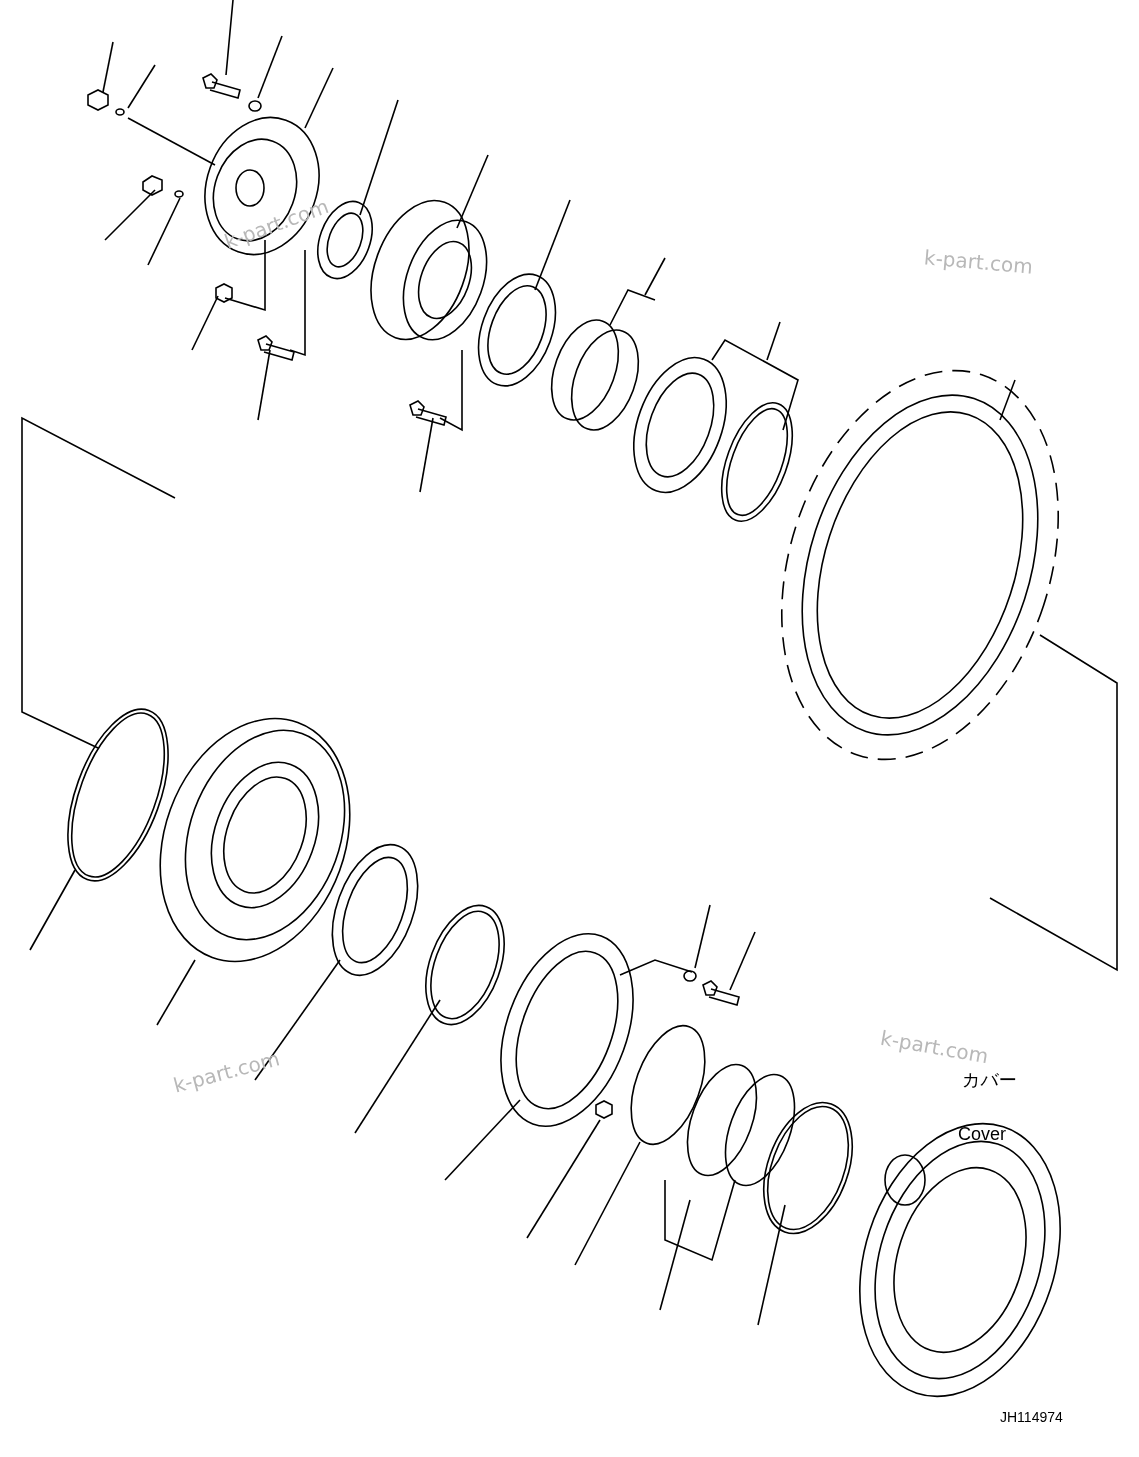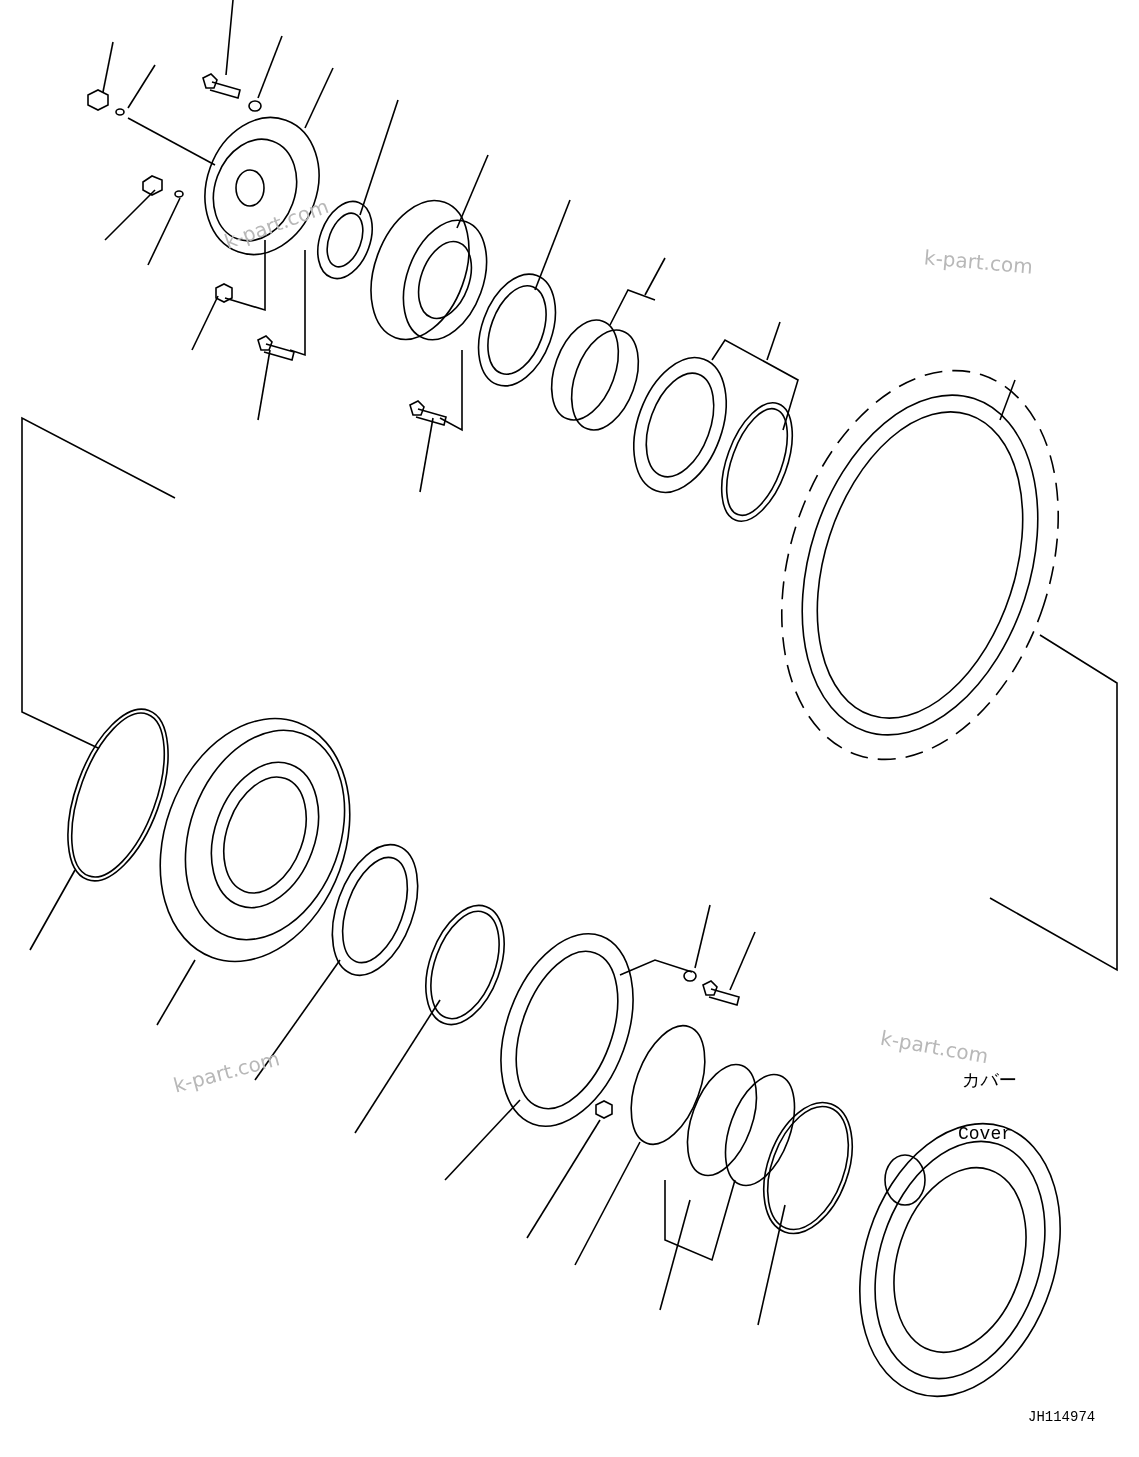--- a/index.html
+++ b/index.html
@@ -1,19 +1,19 @@
 <!DOCTYPE html>
 <html><head>
 <meta charset="utf-8">
 <style>
   html, body { margin: 0; padding: 0; background: #ffffff; }
   body { width: 1139px; height: 1457px; position: relative; overflow: hidden; font-family: "DejaVu Sans", sans-serif; }
   #diagram { position: absolute; left: 0; top: 0; width: 1139px; height: 1457px; }
   .wm { position: absolute; font-family: "DejaVu Sans", sans-serif; color: #b8b8b8; font-size: 20px; }
-  .label { position: absolute; font-family: Liberation Mono, monospace; color: #000; }
+  .label { position: absolute; font-family: Liberation Sans, sans-serif; color: #000; }
 </style>
 </head>
 <body>
 
 <svg id="diagram" viewBox="0 0 1139 1457" xmlns="http://www.w3.org/2000/svg" fill="none" stroke="#000" stroke-width="1.6">
 
   <g>
     <line x1="113" y1="42" x2="103" y2="92"></line>
     <line x1="155" y1="65" x2="128" y2="108"></line>
     <line x1="233" y1="0" x2="226" y2="75"></line>
@@ -137,13 +137,13 @@
   </g>
 </svg>
 
 <div class="wm" style="left:222px;top:212px;transform:rotate(-20deg);">k-part.com</div>
 <div class="wm" style="left:924px;top:250px;transform:rotate(5deg);">k-part.com</div>
 <div class="wm" style="left:172px;top:1060px;transform:rotate(-15deg);">k-part.com</div>
 <div class="wm" style="left:880px;top:1035px;transform:rotate(10deg);">k-part.com</div>
 
 <div class="label" style="left:962px;top:1068px;font-size:18px;">カバー</div>
 <div class="label" style="left:958px;top:1124px;font-size:18px;">Cover</div>
-<div class="label" style="left:1000px;top:1409px;font-size:14px;margin-left:28px;">JH114974</div>
+<div class="label" style="left:1000px;top:1409px;font-size:14px;">JH114974</div>
 
 </body></html>

